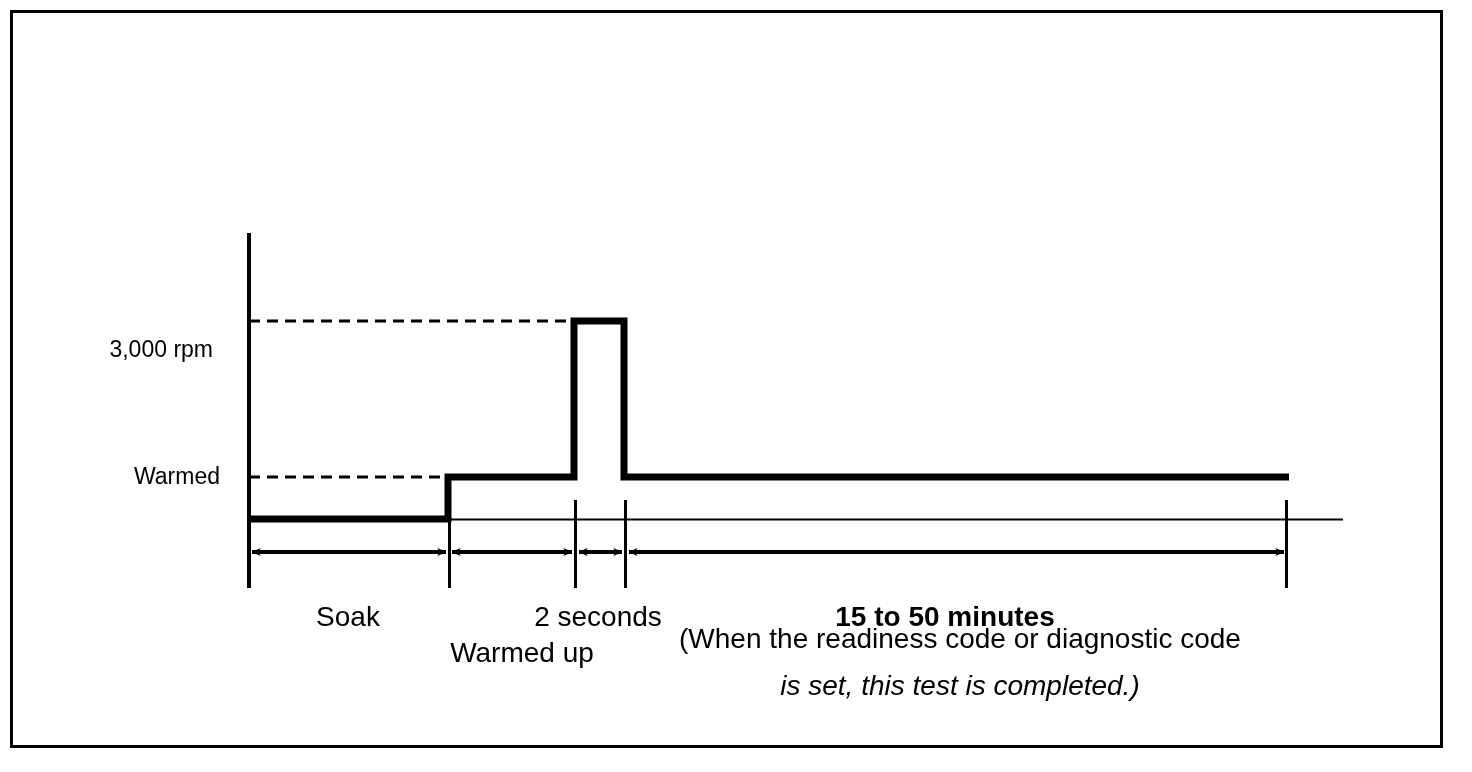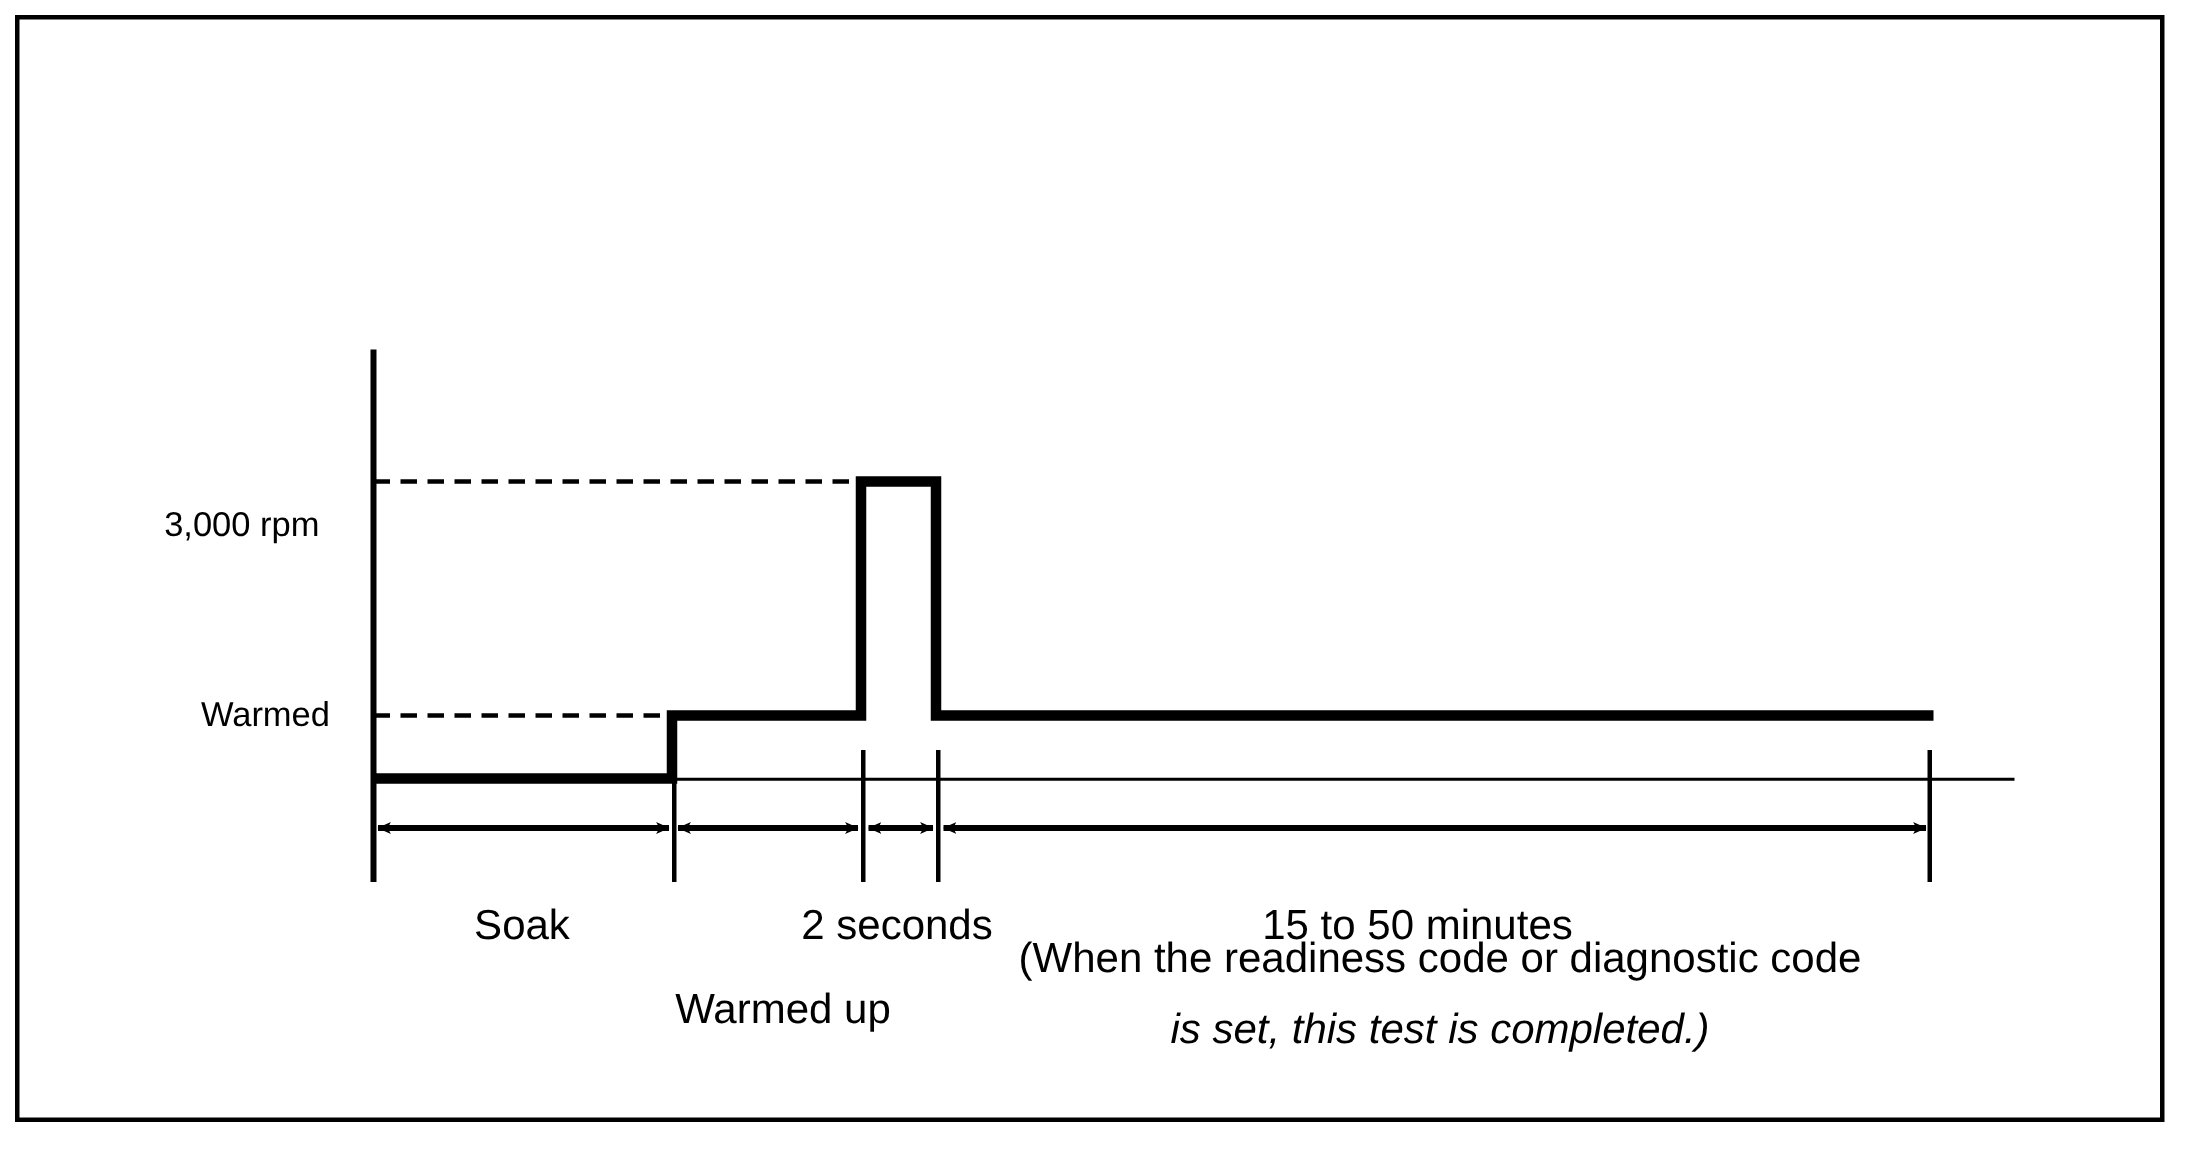--- a/index.html
+++ b/index.html
@@ -99,23 +99,23 @@
 
   </svg>
 
   <div class="axis-label" style="left:20px; top:309px; width:193px;margin-top:27px;">3,000 rpm</div>
 
   <div class="axis-label" style="left:20px; top:463px; width:200px;">Warmed</div>
 
 
   <div class="caption" style="left:253px; top:602px; width:190px;">Soak</div>
 
-  <div class="caption" style="left:427px; top:658px; width:190px;">Warmed up</div>
+  <div class="caption" style="left:427px; top:638px; width:190px;">Warmed up</div>
 
   <div class="caption" style="left:503px; top:602px; width:190px;">2 seconds</div>
 
-  <div class="caption" style="left:800px; top:602px; width:290px;">15 to 50 minutes</div>
+  <div class="caption" style="left:800px; top:602px; width:290px;font-weight:bold;">15 to 50 minutes</div>
 
   <div class="caption" style="left:660px; top:624px; width:600px;">(When the readiness code or diagnostic code</div>
 
   <div class="caption" style="left:660px; top:671px; width:600px;font-style:italic;">is set, this test is completed.)</div>
 
 </div>
 
 </body></html>

